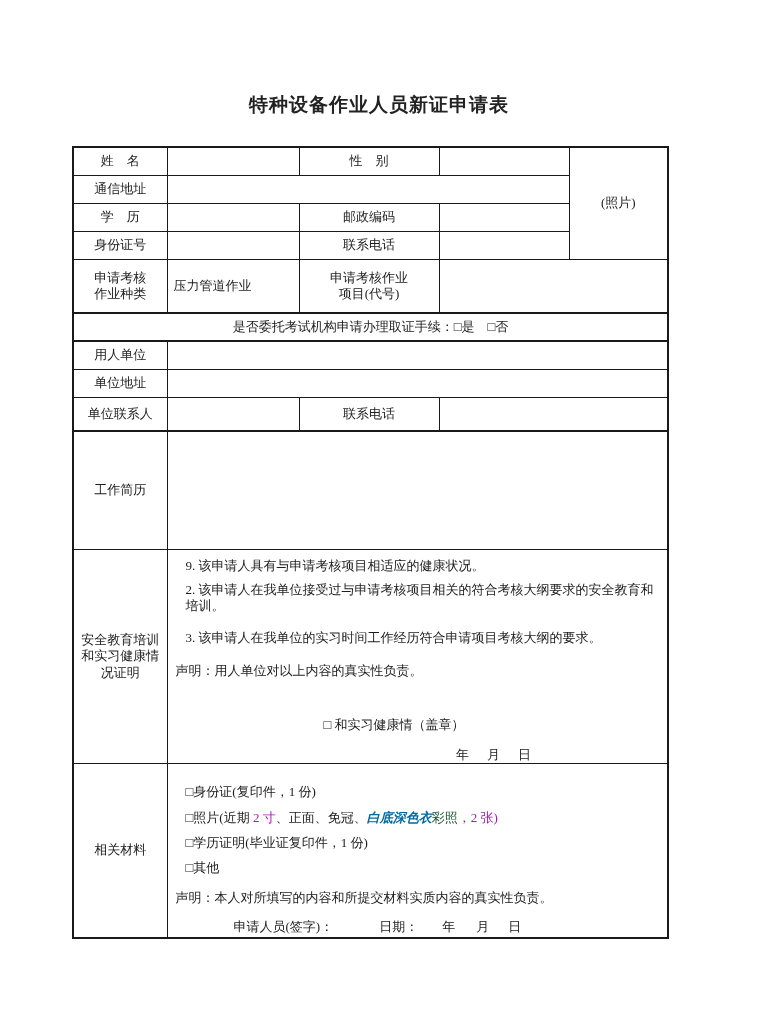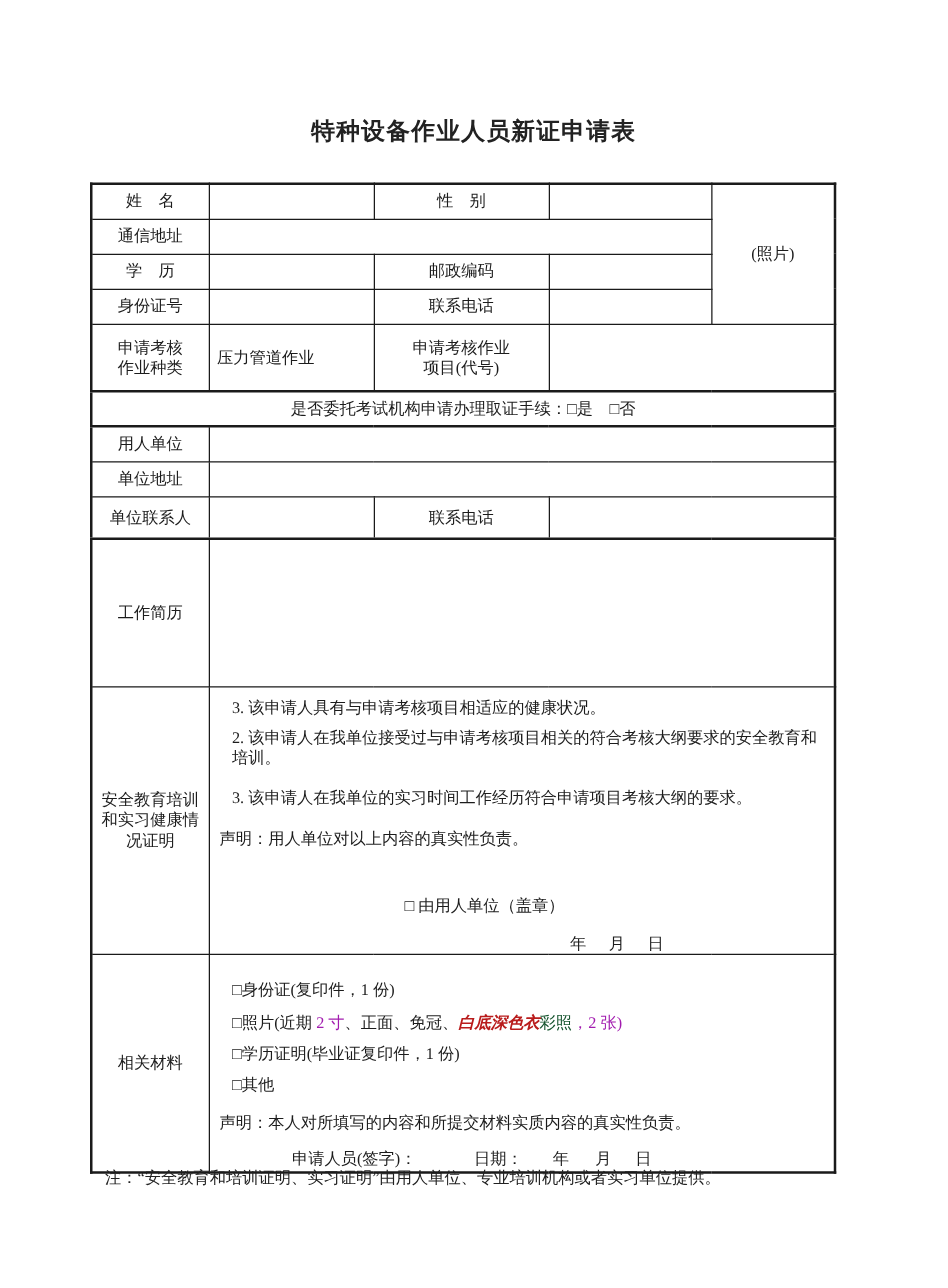--- a/index.html
+++ b/index.html
@@ -54,21 +54,21 @@
   .mat-item { padding-left: 12px; margin-top: 9px; }
   .mat-item:first-child { margin-top: 18px; }
   .mat-decl { padding-left: 2px; margin-top: 14px; }
   .sign-row { display: flex; align-items: baseline; padding-left: 60px; margin-top: 12px; }
   .sign-row .date-label { margin-left: 46px; }
   .sign-row .y { margin-left: 24px; }
   .sign-row .m { margin-left: 21px; }
   .sign-row .d { margin-left: 19px; }
 
   .red { color: #a21caf; }
-  .red-bold { color: #b91c1c; font-weight: bold; font-style: italic; }
+  .red-bold { color: #0369a1; font-weight: bold; font-style: italic; }
   .red-light { color: #14532d; }
 
   .note {
     position: absolute; top: 933px; left: 84px; width: 600px;
     font-size: 13px; color: #222;
   }
 </style>
 </head>
 <body>
 
@@ -148,25 +148,25 @@
     <tr class="r-resume">
       <td class="lbl">工作简历</td>
       <td class="fill" colspan="4"></td>
     </tr>
 
     <tr class="r-safety">
       <td class="lbl">安全教育培训
 和实习健康情
 况证明</td>
       <td class="content-cell" colspan="4">
-        <div class="safety-item">3. 该申请人具有与申请考核项目相适应的健康状况。</div>
+        <div class="safety-item">9. 该申请人具有与申请考核项目相适应的健康状况。</div>
         <div class="safety-item">2. 该申请人在我单位接受过与申请考核项目相关的符合考核大纲要求的安全教育和培训。</div>
         <div class="safety-item gap">3. 该申请人在我单位的实习时间工作经历符合申请项目考核大纲的要求。</div>
         <div class="safety-decl">声明：用人单位对以上内容的真实性负责。</div>
-        <div class="stamp-line">□  由用人单位（盖章）</div>
+        <div class="stamp-line">□  和实习健康情（盖章）</div>
         <div class="ymd-row">
           <span>年</span>
           <span>月</span>
           <span>日</span>
         </div>
       </td>
     </tr>
 
     <tr class="r-materials">
       <td class="lbl">相关材料</td>
@@ -183,15 +183,14 @@
           <span class="date-label">日期：</span>
           <span class="y">年</span>
           <span class="m">月</span>
           <span class="d">日</span>
         </div>
       </td>
     </tr>
   </tbody>
     </table>
 
-  <div class="note">注：“安全教育和培训证明、实习证明”由用人单位、专业培训机构或者实习单位提供。</div>
 
 </div>
 
 </body></html>

